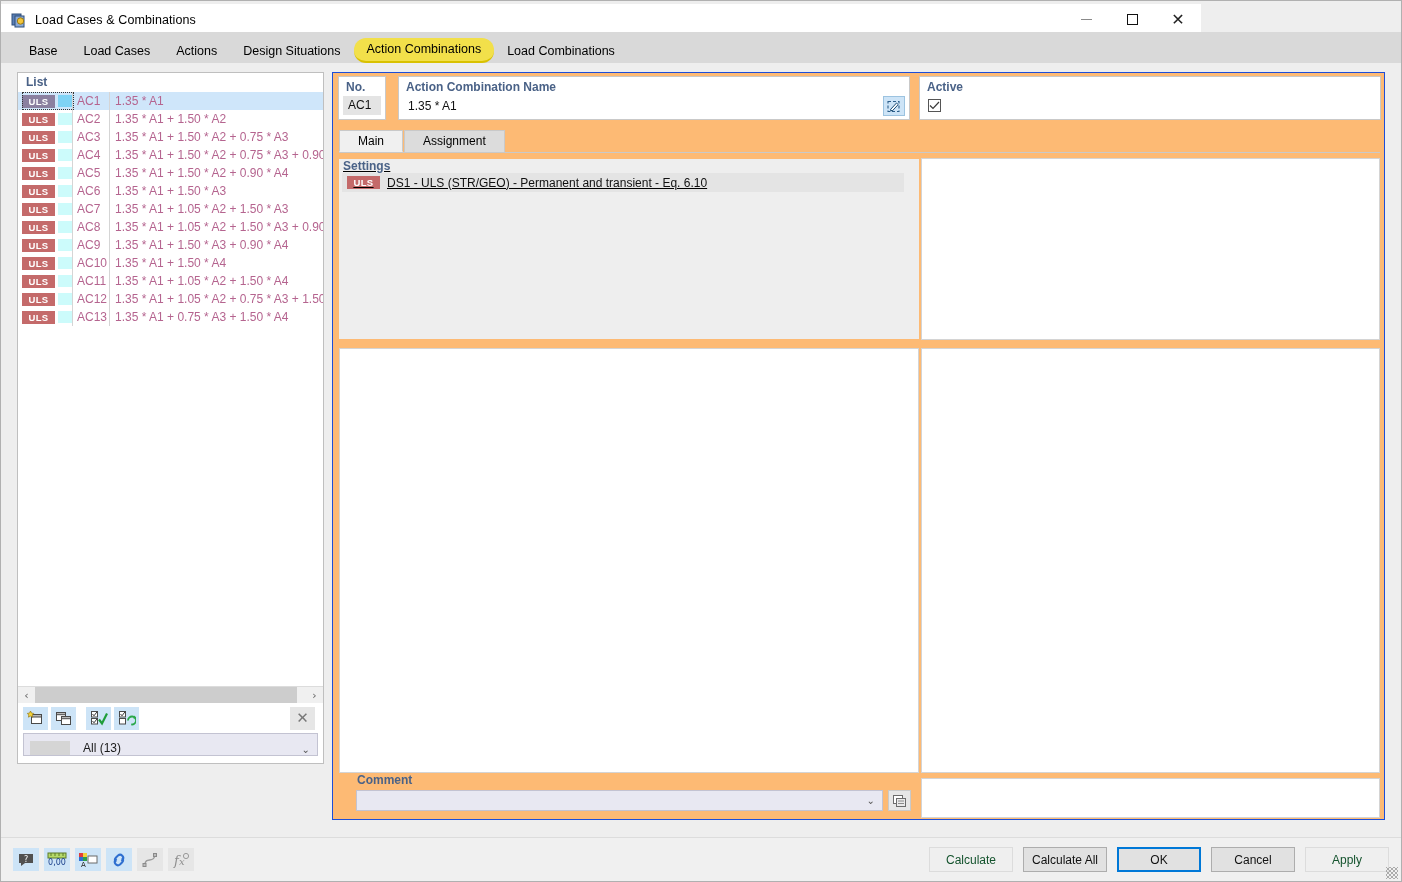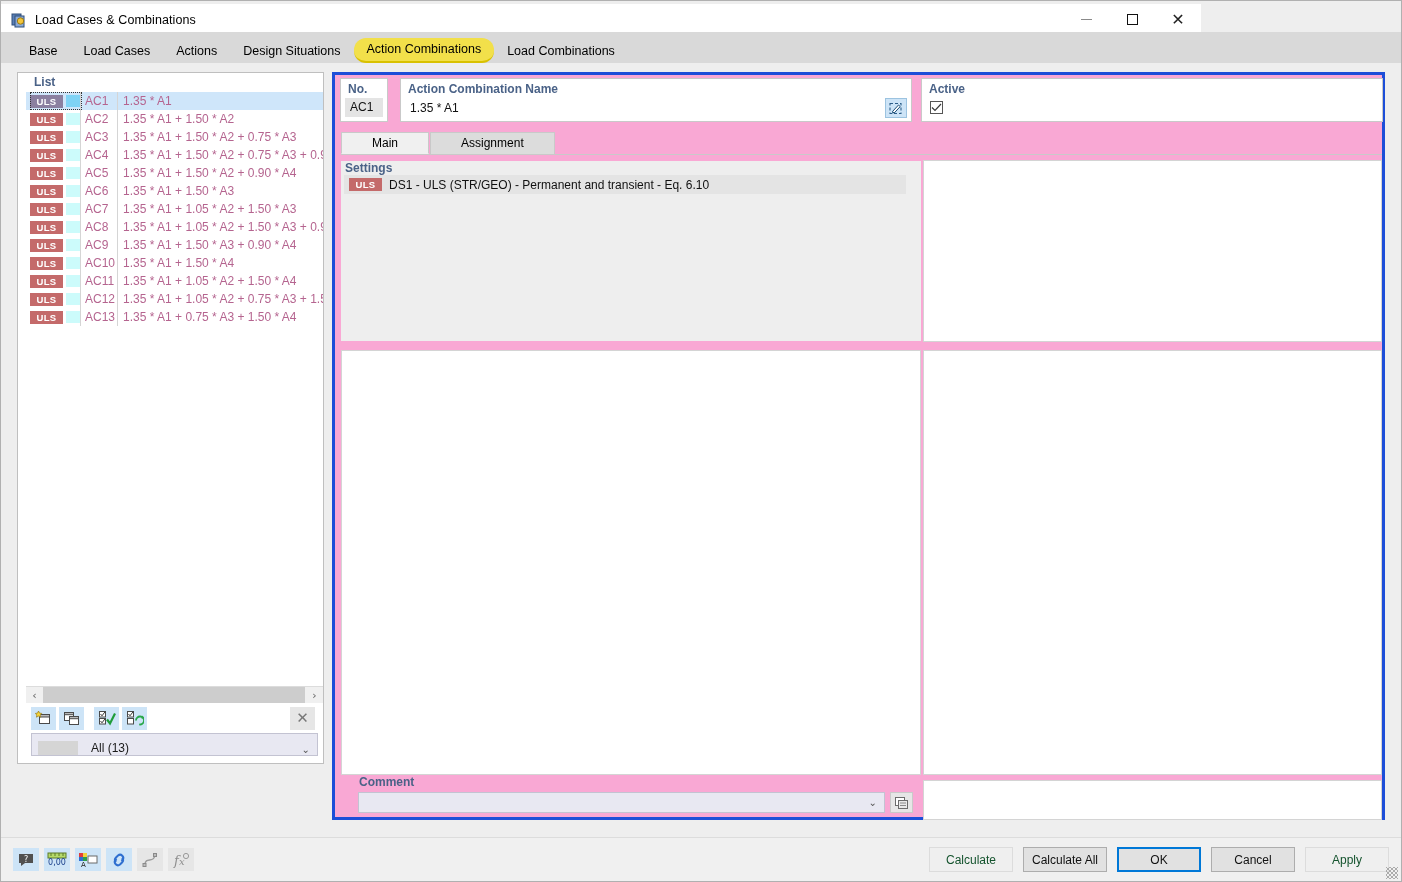--- a/index.html
+++ b/index.html
@@ -69,21 +69,21 @@
   .body {
     position: absolute; left: 0; top: 62px; width: 1400px; height: 773px;
     background: #eeeeee;
   }
 
   
   .list-panel {
     position: absolute; left: 16px; top: 9px; width: 307px; height: 692px;
     background: #ffffff;
     border: 1px solid #bfbfbf;
-    display: flex; flex-direction: column; padding-left: 8px;
+    display: flex; flex-direction: column;
   }
   .list-header {
     height: 19px; padding: 2px 0 0 8px;
     font-size: 12px; font-weight: bold; color: #4a6287;
     background: #ffffff;
   }
   .list-rows {
     position: relative;
     flex: 1;
     background: #ffffff;
@@ -176,22 +176,22 @@
   .filter-swatch { width: 40px; height: 14px; background: #d5d5d5; margin-left: 6px; }
   .filter-label { margin-left: 13px; color: #1a1a1a; }
   .combo-arrow {
     position: absolute; right: 7px; color: #555; font-size: 10px;
     font-family: "DejaVu Sans", sans-serif;
   }
 
   
   .detail-area {
     position: absolute; left: 331px; top: 9px; width: 1053px; height: 748px;
-    background: #f9a8d4;
-    border: 3px solid #1d4ed8;
+    background: #fdba74;
+    border: 1px solid #1d4ed8;
   }
 
   .top-strip { position: absolute; left: 0; top: 0; width: 1053px; height: 52px; }
   .field-group {
     position: absolute;
     background: #ffffff; border: 1px solid #c9c9c9;
   }
   .grp-no { left: 5px; top: 3px; width: 48px; height: 44px; }
   .grp-name { left: 65px; top: 3px; width: 512px; height: 44px; }
   .grp-active { left: 586px; top: 3px; width: 462px; height: 44px; }
@@ -222,29 +222,29 @@
   }
   .chk svg { display: block; }
 
   
   .inner-tabs {
     position: absolute; left: 6px; top: 58px; width: 1041px; height: 22px;
     display: flex; align-items: flex-end;
     border-bottom: 1px solid #c9c9c9;
   }
   .itab {
-    height: 22px; line-height: 21px; padding: 0 30px;
+    height: 22px; line-height: 21px; padding: 0 18px;
     font-size: 12px; background: #dcdcdc; border: 1px solid #c9c9c9;
     border-bottom: none; margin-right: 1px;
   }
   .itab.active { background: #f0f0f0; border-bottom: 1px solid #f0f0f0; }
 
   
   .pane {
-    position: absolute; background: #ffffff; border: 1px solid #d4d4d4;
+    position: absolute; background: #ffffff; border: 1px solid #d4d4d4; text-decoration: underline;
   }
   .pane-settings { left: 6px; top: 86px; width: 580px; height: 180px; background: #eeeeee; border: none; }
   .settings-title {
     font-size: 12px; font-weight: bold; color: #4a6287; padding-left: 4px;
   }
   .settings-sub { font-size: 12px; color: #111; padding: 9px 0 3px 4px; }
   .ds-row {
     display: flex; align-items: center; height: 19px;
     background: #e4e4e4; width: 562px; margin-left: 3px;
   }

